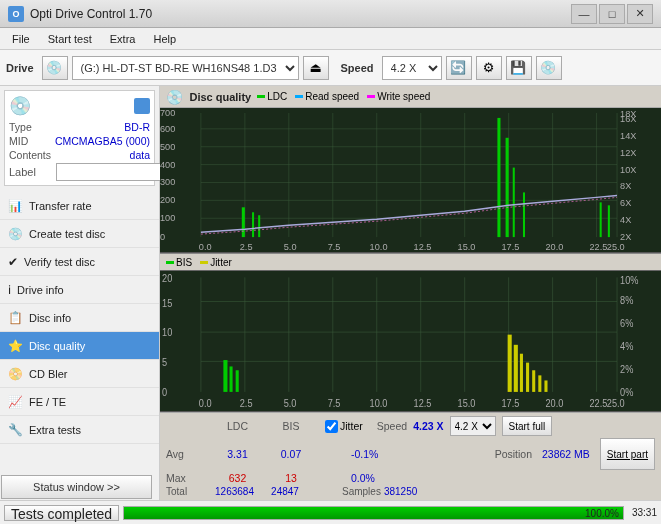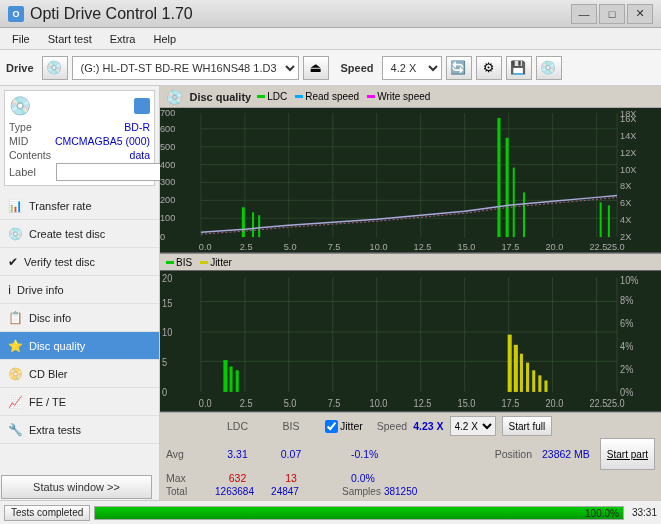--- a/index.html
+++ b/index.html
@@ -10,21 +10,21 @@
       background: linear-gradient(to bottom, #e8e8e8, #d0d0d0);
       height: 28px;
       display: flex;
       align-items: center;
       padding: 0 8px;
       border-bottom: 1px solid #aaa;
       justify-content: space-between;
     }
     .titlebar-left { display: flex; align-items: center; gap: 6px; }
     .titlebar-icon { width: 16px; height: 16px; background: #4a90d9; border-radius: 2px; display: flex; align-items: center; justify-content: center; color: white; font-size: 9px; font-weight: bold; }
-    .titlebar-title { font-size: 16px; color: #222; }
+    .titlebar-title { font-size: 12px; color: #222; }
     .titlebar-controls { display: flex; gap: 2px; }
     .titlebar-btn { width: 26px; height: 20px; background: #d0d0d0; border: 1px solid #aaa; display: flex; align-items: center; justify-content: center; cursor: pointer; font-size: 11px; color: #333; }
 
     
     .menubar {
       background: #f0f0f0;
       height: 22px;
       display: flex;
       align-items: center;
       padding: 0 4px;
@@ -149,21 +149,21 @@
       display: flex;
       align-items: center;
       gap: 4px;
       padding: 0 4px;
     }
     .status-btn {
       height: 16px;
       background: linear-gradient(to bottom, #fff, #e0e0e0);
       border: 1px solid #aaa;
       padding: 0 6px;
-      font-size: 10px;
+      font-size: 14px;
       cursor: pointer;
       color: #222;
     }
     .progress-bar-container {
       flex: 1;
       height: 14px;
       background: #e0e0e0;
       border: 1px solid #aaa;
       position: relative;
     }

